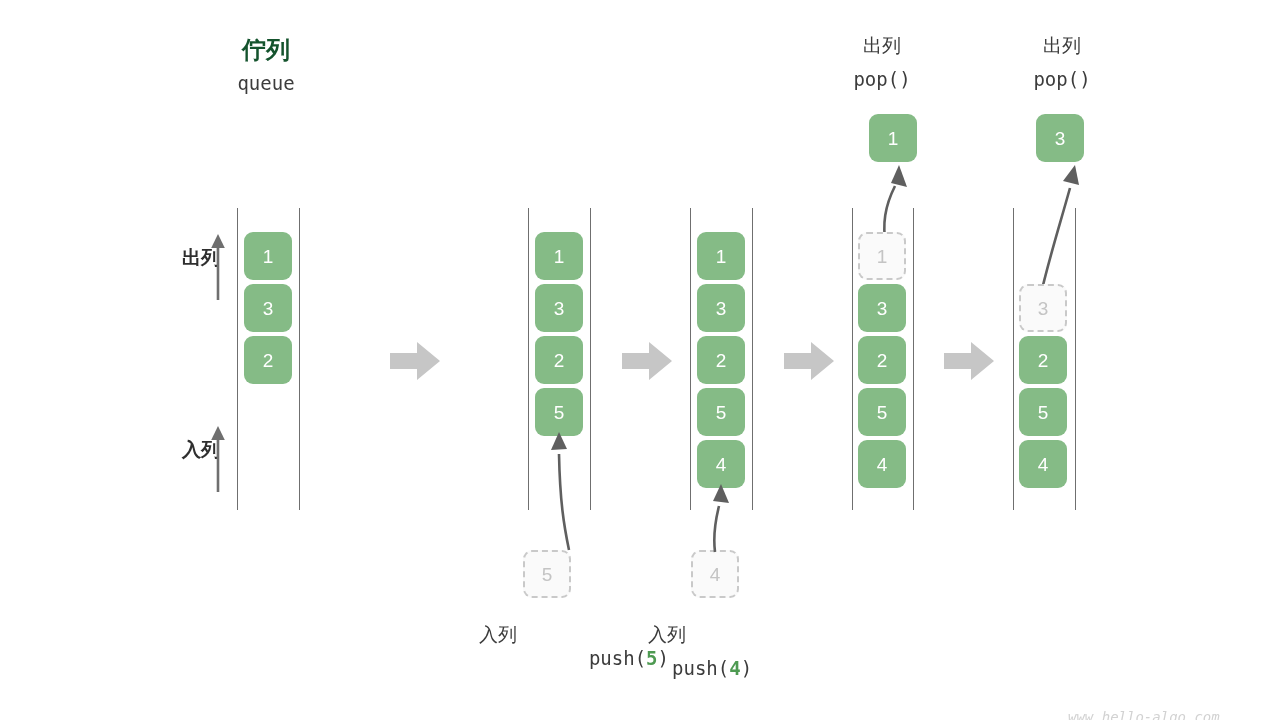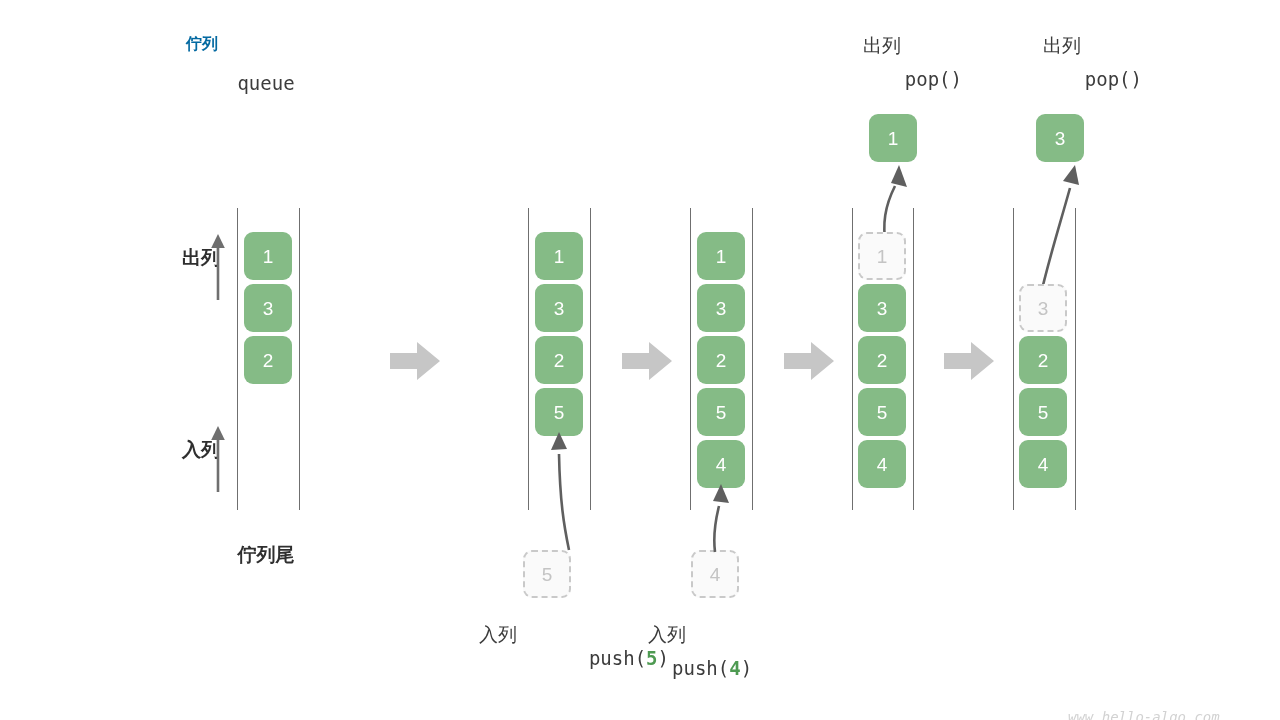--- a/index.html
+++ b/index.html
@@ -15,24 +15,24 @@
     position: relative;
     width: 1280px;
     height: 720px;
     overflow: hidden;
     background: #ffffff;
   }
   .abs { position: absolute; }
 
   
   .title-cn {
-    font-size: 16px;
+    font-size: 24px;
     font-weight: bold;
-    color: #0369a1;
-    text-align: left;
+    color: #14532d;
+    text-align: center;
     white-space: nowrap;
   }
   .title-en {
     font-family: "DejaVu Sans Mono", "Liberation Mono", monospace;
     font-size: 19px;
     color: #3c3c3c;
     text-align: center;
     white-space: nowrap;
   }
 
@@ -47,21 +47,21 @@
   .op-cn {
     font-size: 19px;
     color: #3c3c3c;
     text-align: center;
     white-space: nowrap;
   }
   .op-code {
     font-family: "DejaVu Sans Mono", "Liberation Mono", monospace;
     font-size: 19px;
     color: #3c3c3c;
-    text-align: right;
+    text-align: center;
     white-space: nowrap;
   }
   .op-code .arg { color: #4e9a52; font-weight: bold; }
 
   
   .rail {
     position: absolute;
     width: 1px;
     background: #6f6f6f;
   }
@@ -102,21 +102,20 @@
   }
 </style>
 </head>
 <body>
 
 <div id="stage">
 
   <div class="abs title-cn" style="left:186px; top:34px; width:160px;">佇列</div>
   <div class="abs title-en" style="left:186px; top:72px; width:160px;">queue</div>
 
-  <div class="abs cap-bold" style="left:186px; top:542px; width:160px;">佇列尾</div>
 
   <div class="rail" style="left:237px; top:208px; height:302px;"></div>
   <div class="rail" style="left:299px; top:208px; height:302px;"></div>
 
   <div class="cell" style="left:244px; top:232px;">1</div>
   <div class="cell" style="left:244px; top:284px;">3</div>
   <div class="cell" style="left:244px; top:336px;">2</div>
 
   <div class="abs cap-bold" style="left:120px; top:245px; width:100px; text-align:right;">出列</div>
   <svg class="updown" style="left:206px; top:232px;" width="24" height="70" viewBox="0 0 24 70">

